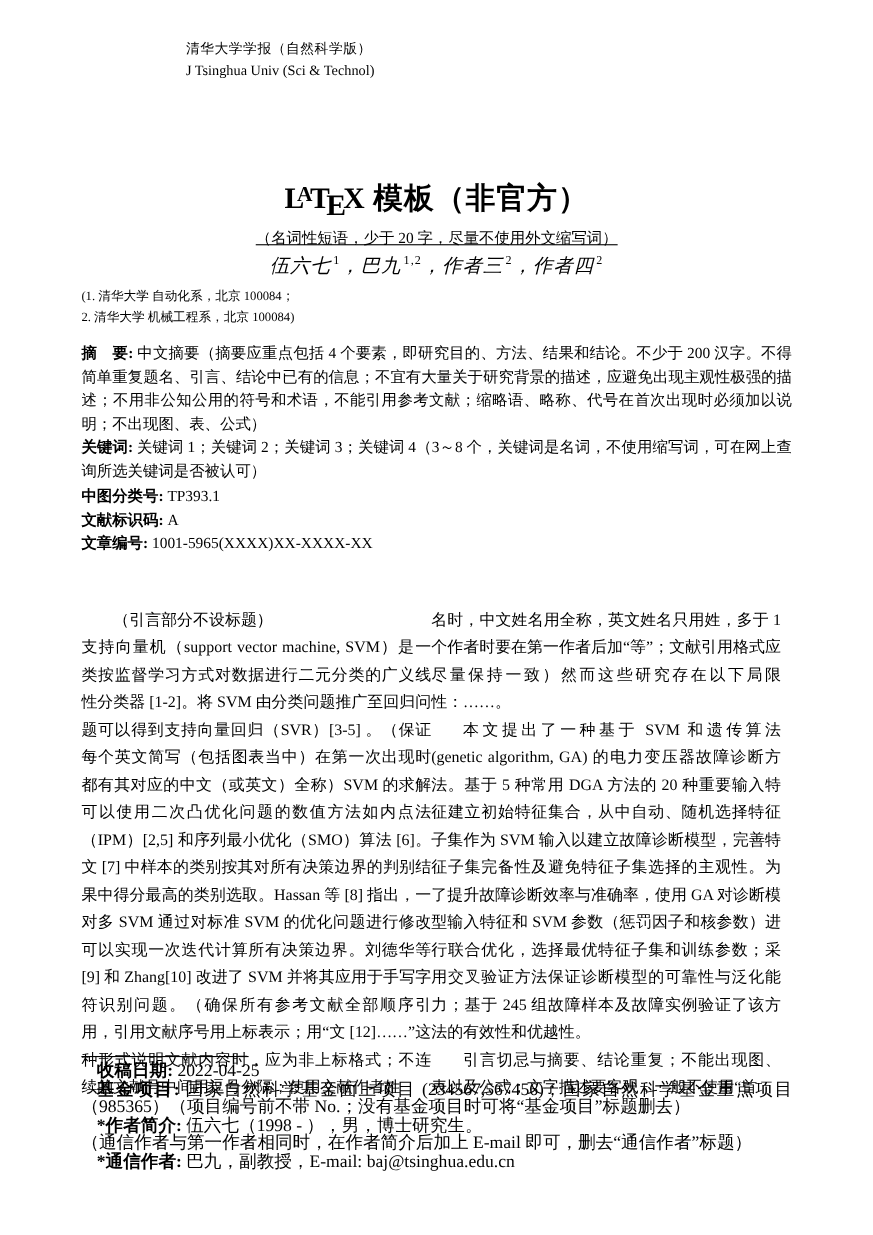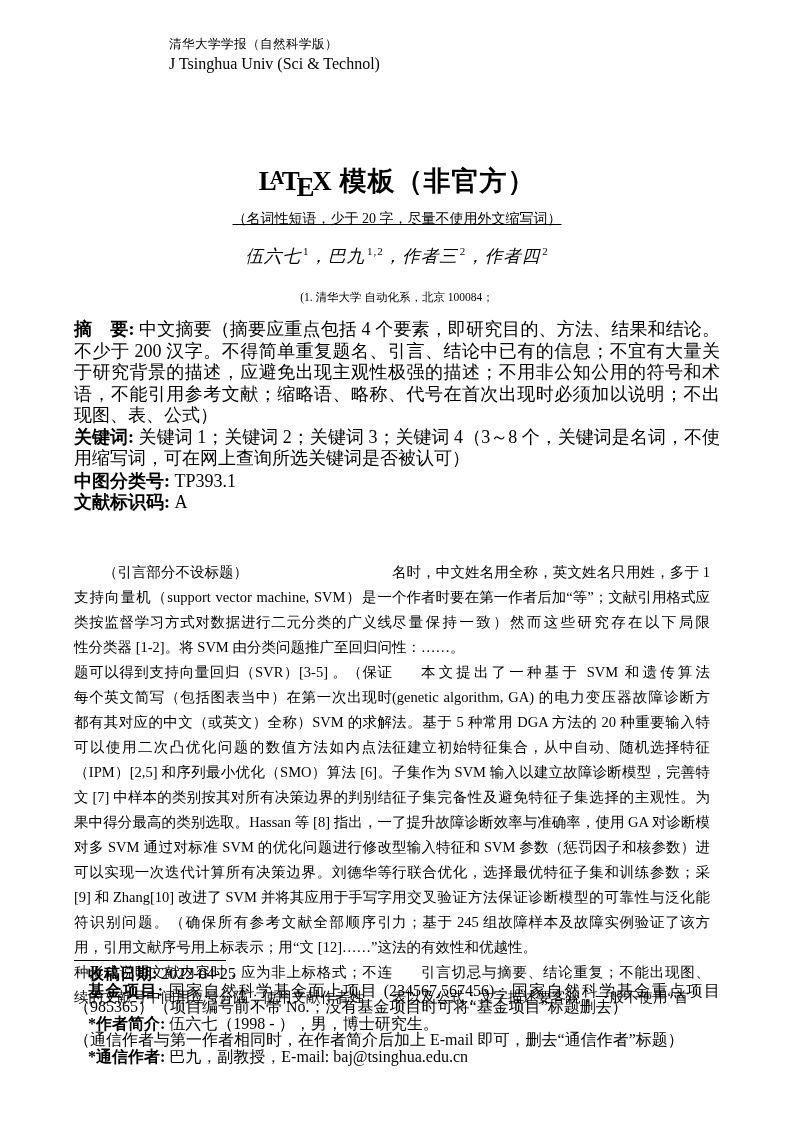--- a/index.html
+++ b/index.html
@@ -4,35 +4,35 @@
 <style>
   html,body{margin:0;padding:0;background:#e8e8e8;}
   .page{
     width:794px;height:1123px;margin:0 auto;background:#ffffff;
     box-sizing:border-box;padding:35px 74px 30px 74px;position:relative;
     font-family:"Liberation Serif","DejaVu Serif",serif;color:#000;overflow:hidden;
   }
   
   .running-head{padding-left:95px;line-height:19px;}
   .rh-cn{font-size:12.5px;letter-spacing:0.5px;}
-  .rh-en{font-size:16px;}
+  .rh-en{font-size:13px;}
   
   .title-block{text-align:center;margin-top:88px;}
   .title-line{font-size:27px;font-weight:bold;line-height:34px;letter-spacing:1px;}
   .latex{letter-spacing:0;}
   .latex .la{font-size:0.72em;vertical-align:0.30em;margin-left:-0.34em;margin-right:-0.12em;}
   .latex .le{vertical-align:-0.23em;margin-left:-0.12em;margin-right:-0.09em;}
   .subtitle{font-size:14px;margin-top:5px;line-height:20px;text-decoration:underline;}
   
-  .authors{text-align:center;margin-top:15px;font-size:17.5px;font-style:italic;letter-spacing:1px;}
+  .authors{text-align:center;margin-top:1px;font-size:17.5px;font-style:italic;letter-spacing:1px;}
   .authors sup{font-size:11px;font-style:normal;margin-left:2px;}
   
-  .affiliations{text-align:center;margin-top:20px;font-size:11.5px;line-height:19px;}
+  .affiliations{margin-top:8px;font-size:11.5px;line-height:19px;}
   
-  .meta-block{margin-top:12px;font-size:18px;line-height:21.5px;text-align:justify;}
+  .meta-block{margin-top:12px;font-size:14px;line-height:21.5px;text-align:justify;}
   .meta-label{font-weight:bold;}
   .class-line{margin-top:1px;display:flex;flex-direction:column;}
   .class-item{margin-right:38px;white-space:nowrap;}
   .class-item:last-child{margin-right:0;}
   
   .body-columns{display:flex;margin-top:46px;}
   .col{width:318px;font-size:14.5px;line-height:25px;text-align:justify;}
   .col-left{margin-right:0;}
   .para{margin:0;}
   .para.indent{text-indent:2em;}
@@ -57,28 +57,30 @@
     <div class="title-line"><span class="latex"><span>L</span><span class="la">A</span><span>T</span><span class="le">E</span><span>X</span></span><span> 模板（非官方）</span></div>
     <div class="subtitle">（名词性短语，少于 20 字，尽量不使用外文缩写词）</div>
   </div>
 
   <div class="authors">
     <span><span>伍六七</span><sup>1</sup><span>，</span></span><span><span>巴九</span><sup>1,2</sup><span>，</span></span><span><span>作者三</span><sup>2</sup><span>，</span></span><span><span>作者四</span><sup>2</sup><span></span></span>
   </div>
 
   <div class="affiliations">
     <div>(1. 清华大学 自动化系，北京 100084；</div>
+    <div>2. 清华大学 机械工程系，北京 100084)</div>
   </div>
 
   <div class="meta-block">
     <div><span class="meta-label">摘　要:</span> <span>中文摘要（摘要应重点包括 4 个要素，即研究目的、方法、结果和结论。不少于 200 汉字。不得简单重复题名、引言、结论中已有的信息；不宜有大量关于研究背景的描述，应避免出现主观性极强的描述；不用非公知公用的符号和术语，不能引用参考文献；缩略语、略称、代号在首次出现时必须加以说明；不出现图、表、公式）</span></div>
     <div><span class="meta-label">关键词:</span> <span>关键词 1；关键词 2；关键词 3；关键词 4（3～8 个，关键词是名词，不使用缩写词，可在网上查询所选关键词是否被认可）</span></div>
     <div class="class-line">
       <span class="class-item"><span class="meta-label">中图分类号:</span> <span>TP393.1</span></span>
       <span class="class-item"><span class="meta-label">文献标识码:</span> <span>A</span></span>
+      <span class="class-item"><span class="meta-label">文章编号:</span> <span>1001-5965(XXXX)XX-XXXX-XX</span></span>
     </div>
   </div>
 
   <div class="body-columns">
     <div class="col col-left">
       <p class="para indent">（引言部分不设标题）</p>
       <p class="para">支持向量机（support vector machine, SVM）是一类按监督学习方式对数据进行二元分类的广义线性分类器 [1-2]。将 SVM 由分类问题推广至回归问题可以得到支持向量回归（SVR）[3-5] 。（保证每个英文简写（包括图表当中）在第一次出现时都有其对应的中文（或英文）全称）SVM 的求解可以使用二次凸优化问题的数值方法如内点法（IPM）[2,5] 和序列最小优化（SMO）算法 [6]。文 [7] 中样本的类别按其对所有决策边界的判别结果中得分最高的类别选取。Hassan 等 [8] 指出，一对多 SVM 通过对标准 SVM 的优化问题进行修改可以实现一次迭代计算所有决策边界。刘德华等 [9] 和 Zhang[10] 改进了 SVM 并将其应用于手写字符识别问题。（确保所有参考文献全部顺序引用，引用文献序号用上标表示；用“文 [12]……”这种形式说明文献内容时，应为非上标格式；不连续的文献号中间用逗号分隔；使用文献作者姓</p>
     </div>
     <div class="col">
       <p class="para">名时，中文姓名用全称，英文姓名只用姓，多于 1 个作者时要在第一作者后加“等”；文献引用格式应尽量保持一致）然而这些研究存在以下局限性：……。</p>

